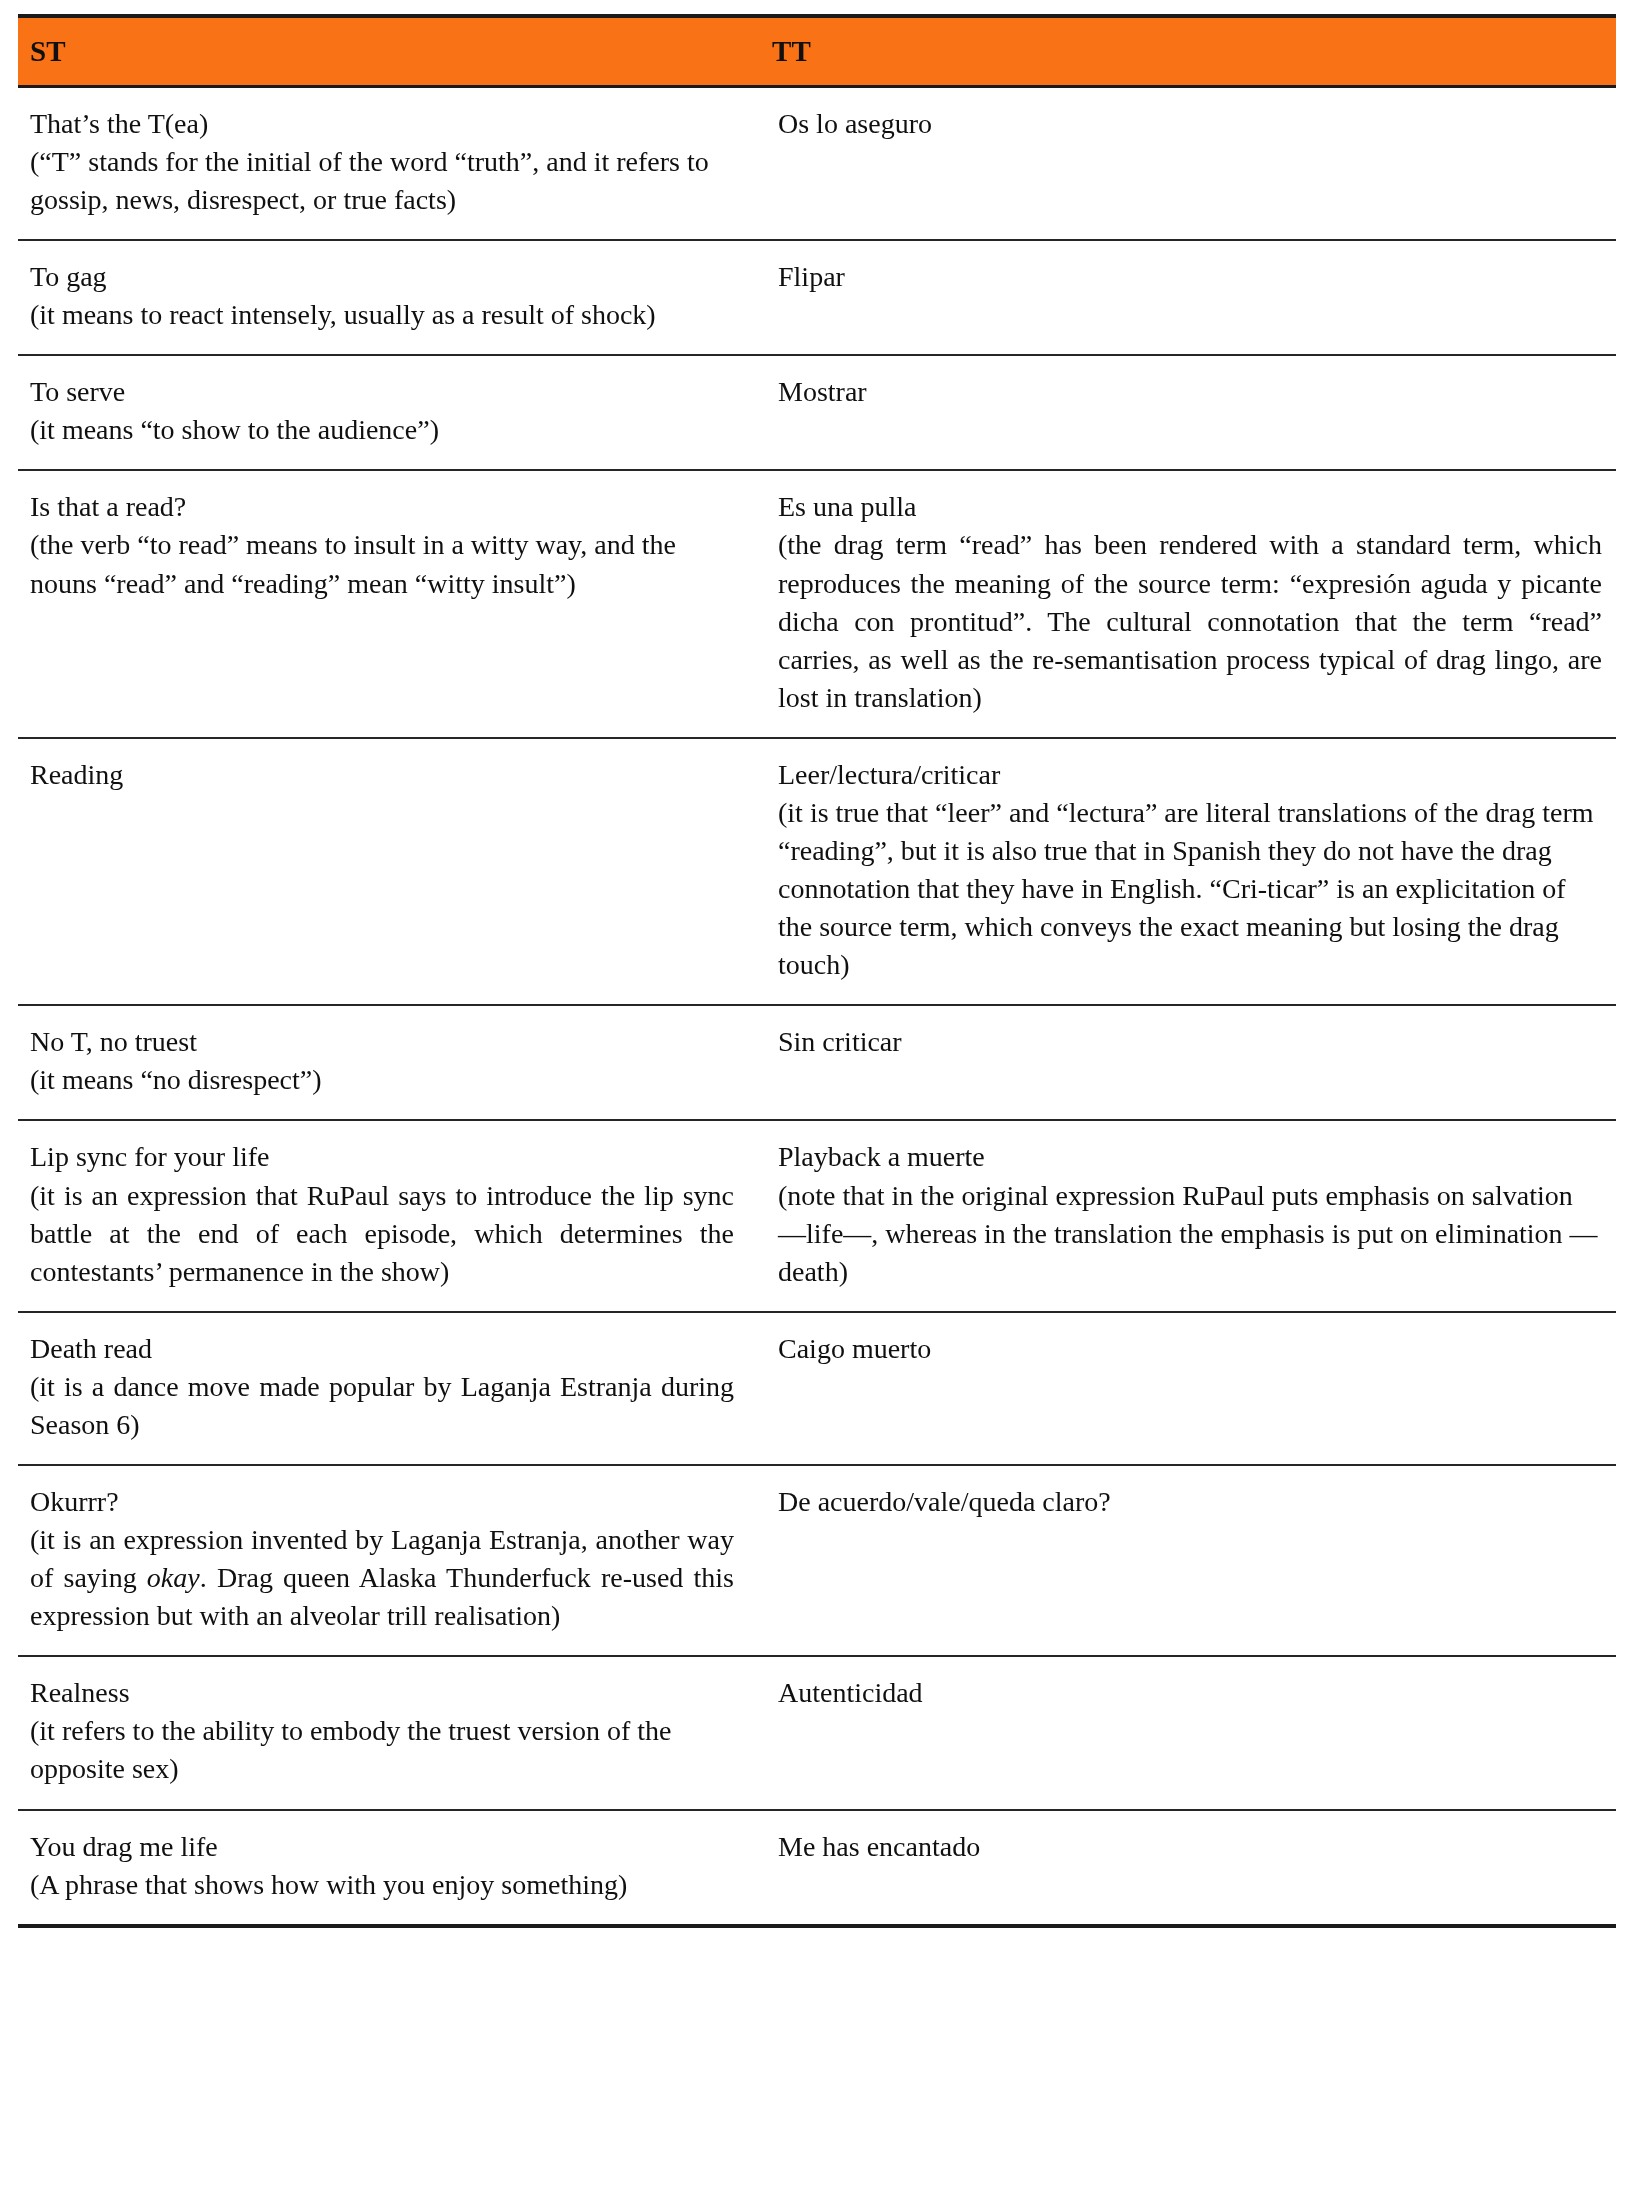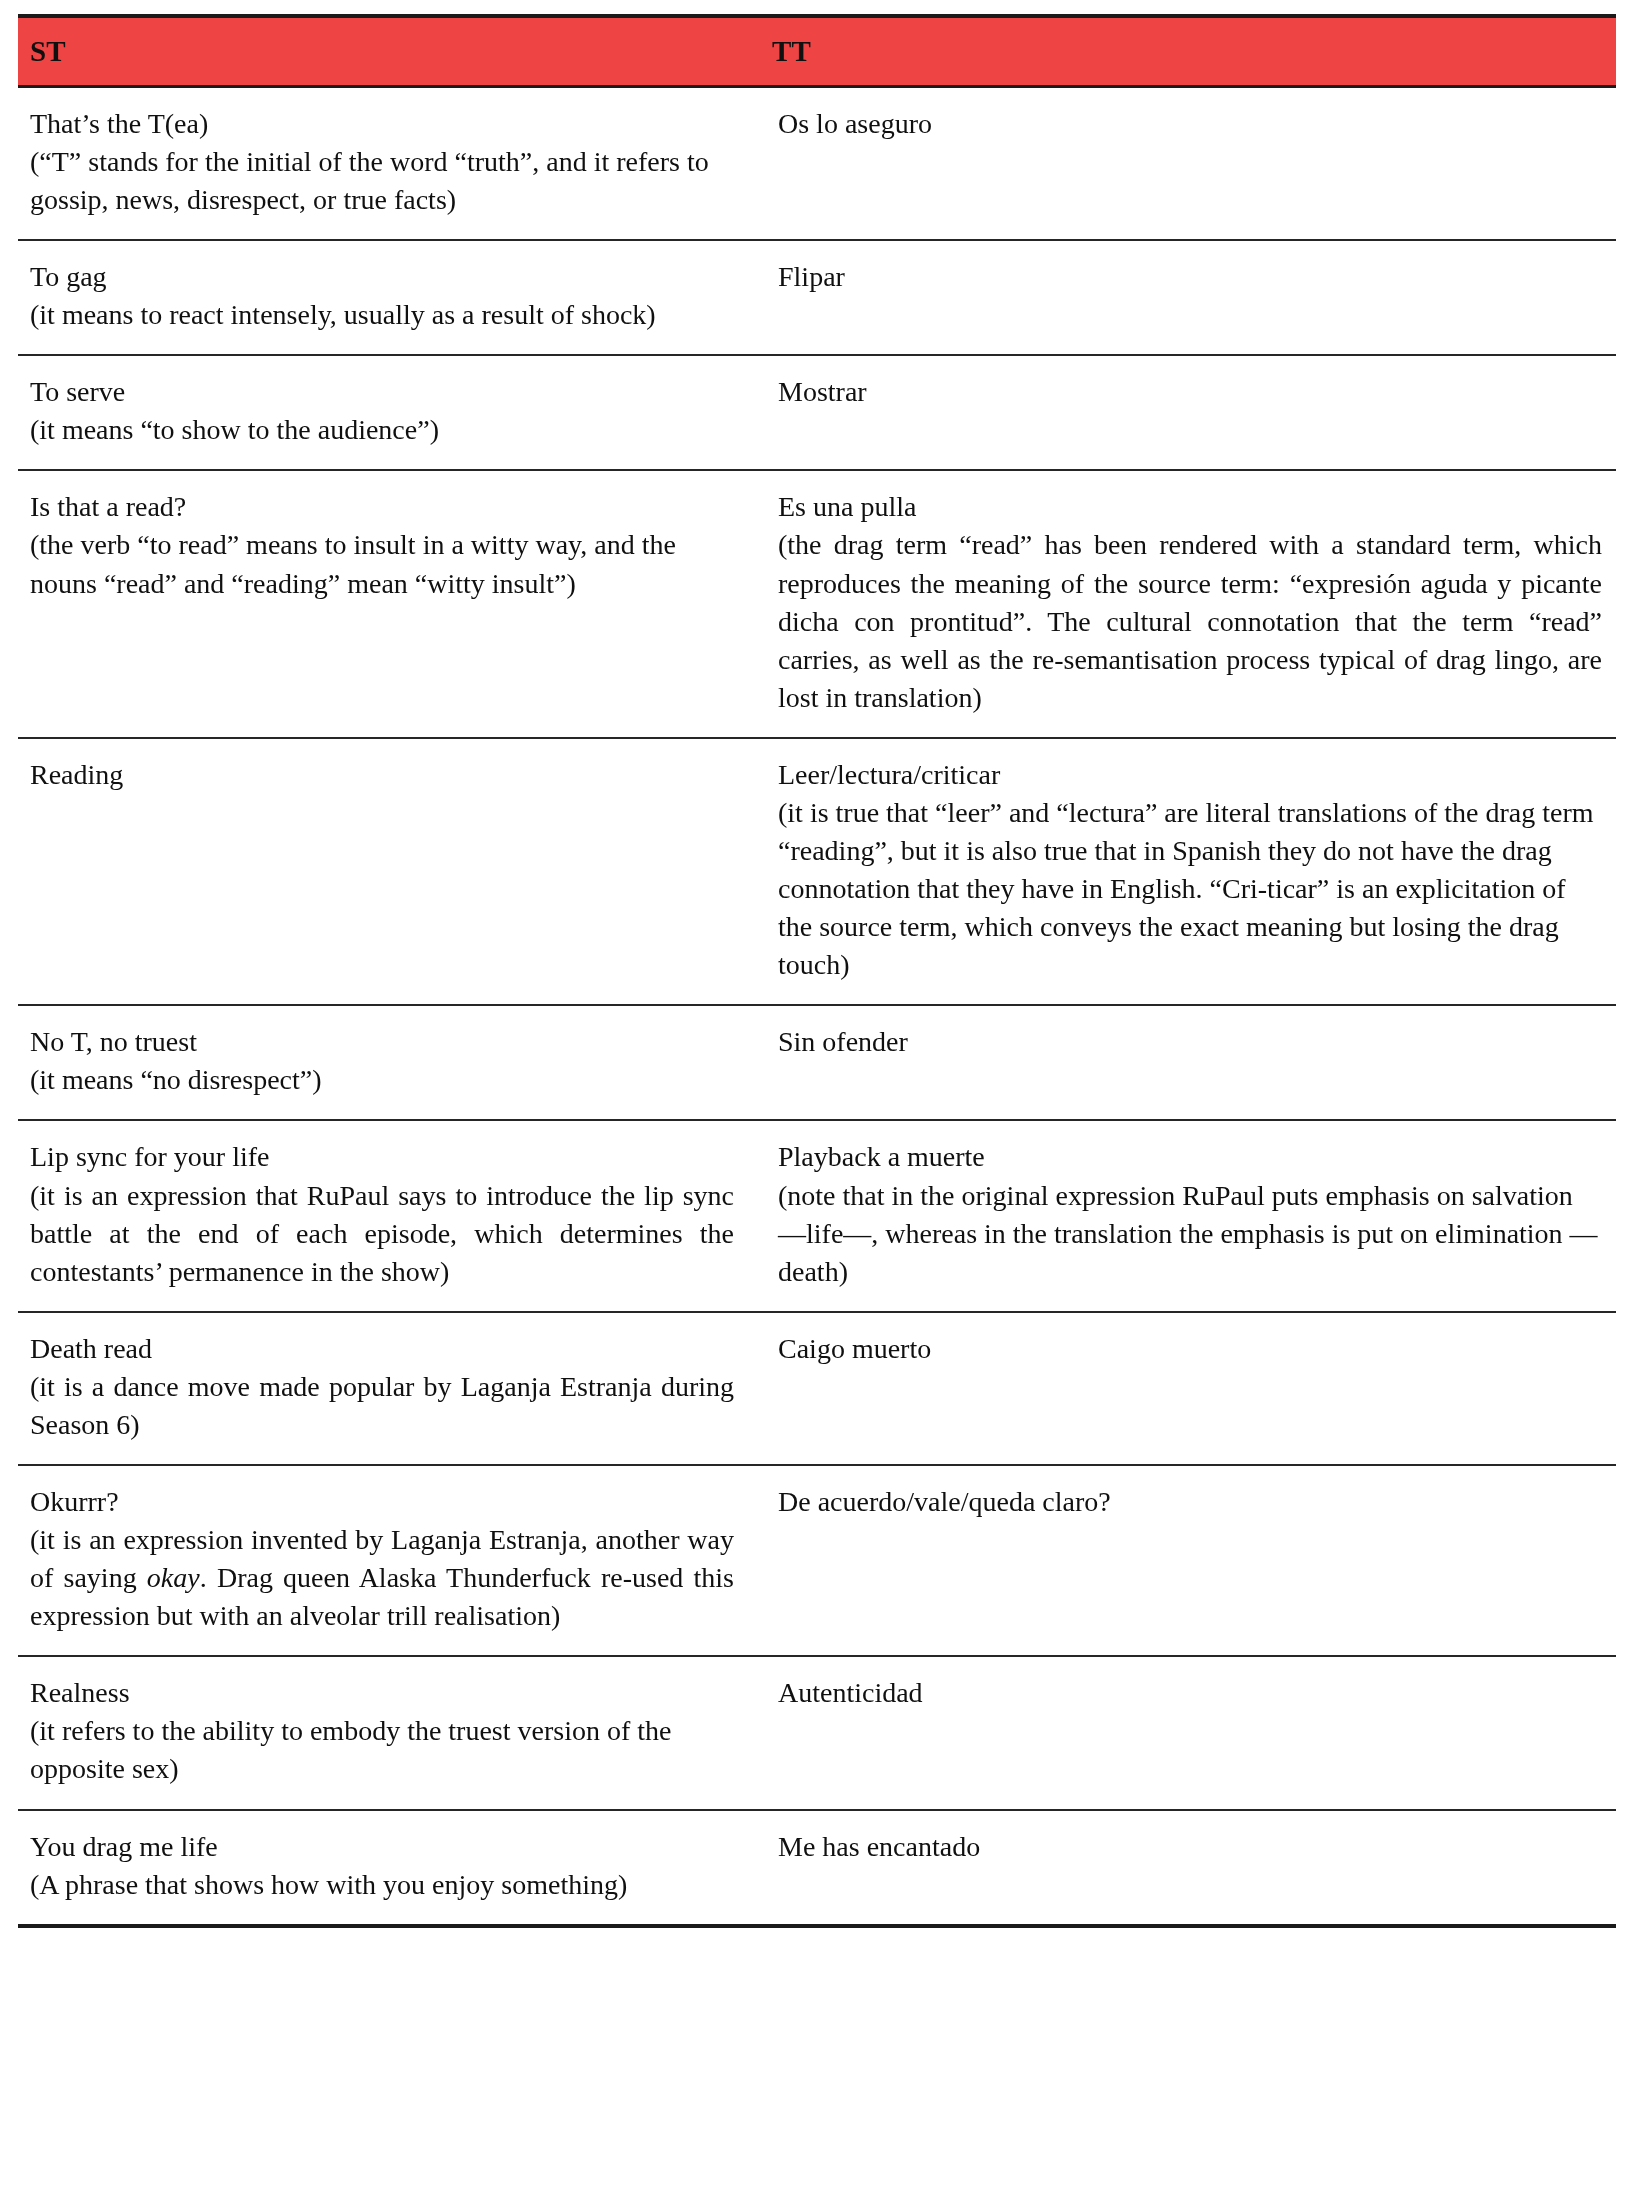--- a/index.html
+++ b/index.html
@@ -21,21 +21,21 @@
   }
 
   table.gloss {
     width: 100%;
     border-collapse: collapse;
     table-layout: fixed;
   }
 
   
   thead tr.head-row {
-    background: #ef4444;
+    background: #f97316;
   }
   thead th {
     text-align: left;
     font-weight: bold;
     font-size: 29px;
     line-height: 1.2;
     padding: 16px 10px 16px 12px;
     border-top: 4px solid #1a1a1a;
     border-bottom: 3px solid #1a1a1a;
     vertical-align: middle;
@@ -132,21 +132,21 @@
             <span class="term">Leer/lectura/criticar</span>
             <span class="gloss-text">(it is true that “leer” and “lectura” are literal translations of the drag term “reading”, but it is also true that in Spanish they do not have the drag connotation that they have in English. “Cri-ticar” is an explicitation of the source term, which conveys the exact meaning but losing the drag touch)</span>
           </td>
         </tr>
         <tr>
           <td class="st-cell">
             <span class="term">No T, no truest</span>
             <span class="gloss-text">(it means “no disrespect”)</span>
           </td>
           <td class="tt-cell">
-            <span class="term">Sin ofender</span>
+            <span class="term">Sin criticar</span>
           </td>
         </tr>
         <tr>
           <td class="st-cell justified">
             <span class="term">Lip sync for your life</span>
             <span class="gloss-text">(it is an expression that RuPaul says to introduce the lip sync battle at the end of each episode, which determines the contestants’ permanence in the show)</span>
           </td>
           <td class="tt-cell">
             <span class="term">Playback a muerte</span>
             <span class="gloss-text">(note that in the original expression RuPaul puts emphasis on salvation —life—, whereas in the translation the emphasis is put on elimination —death)</span>

